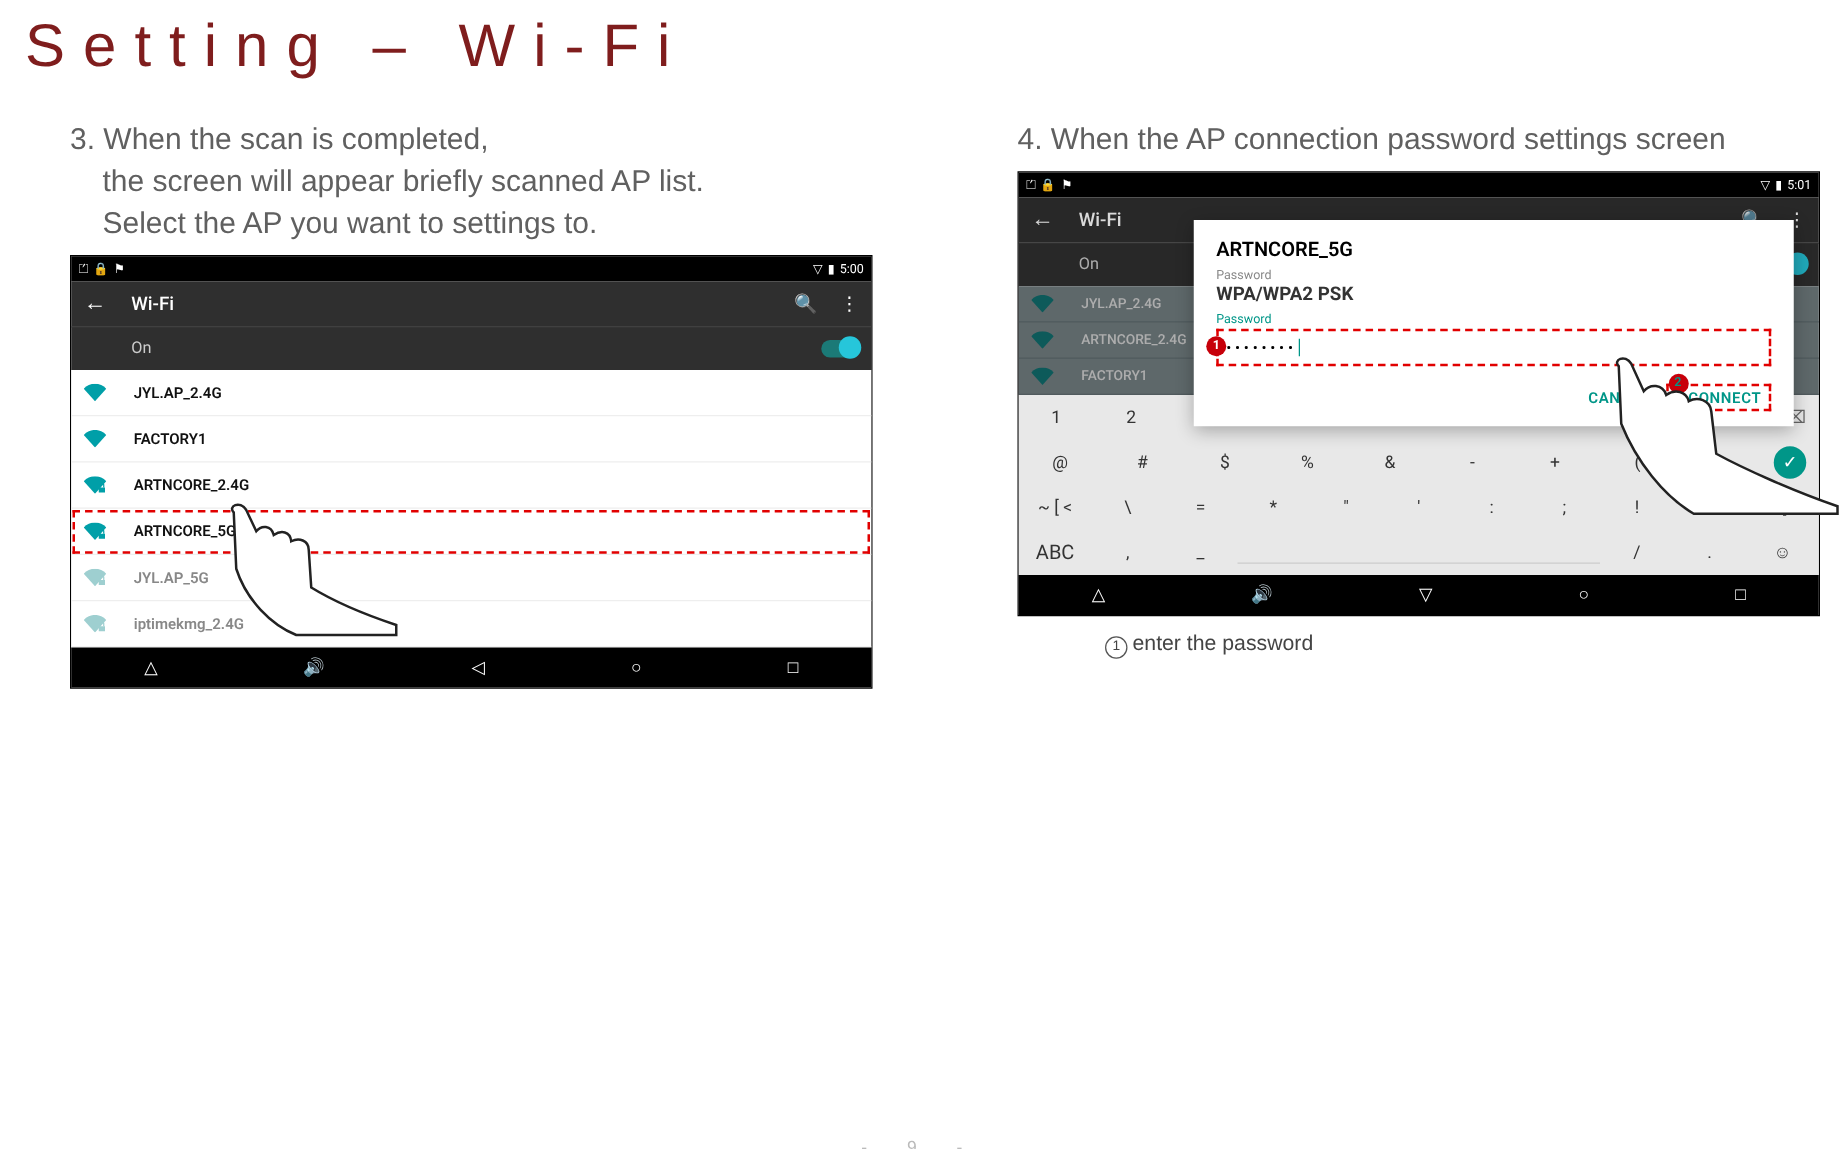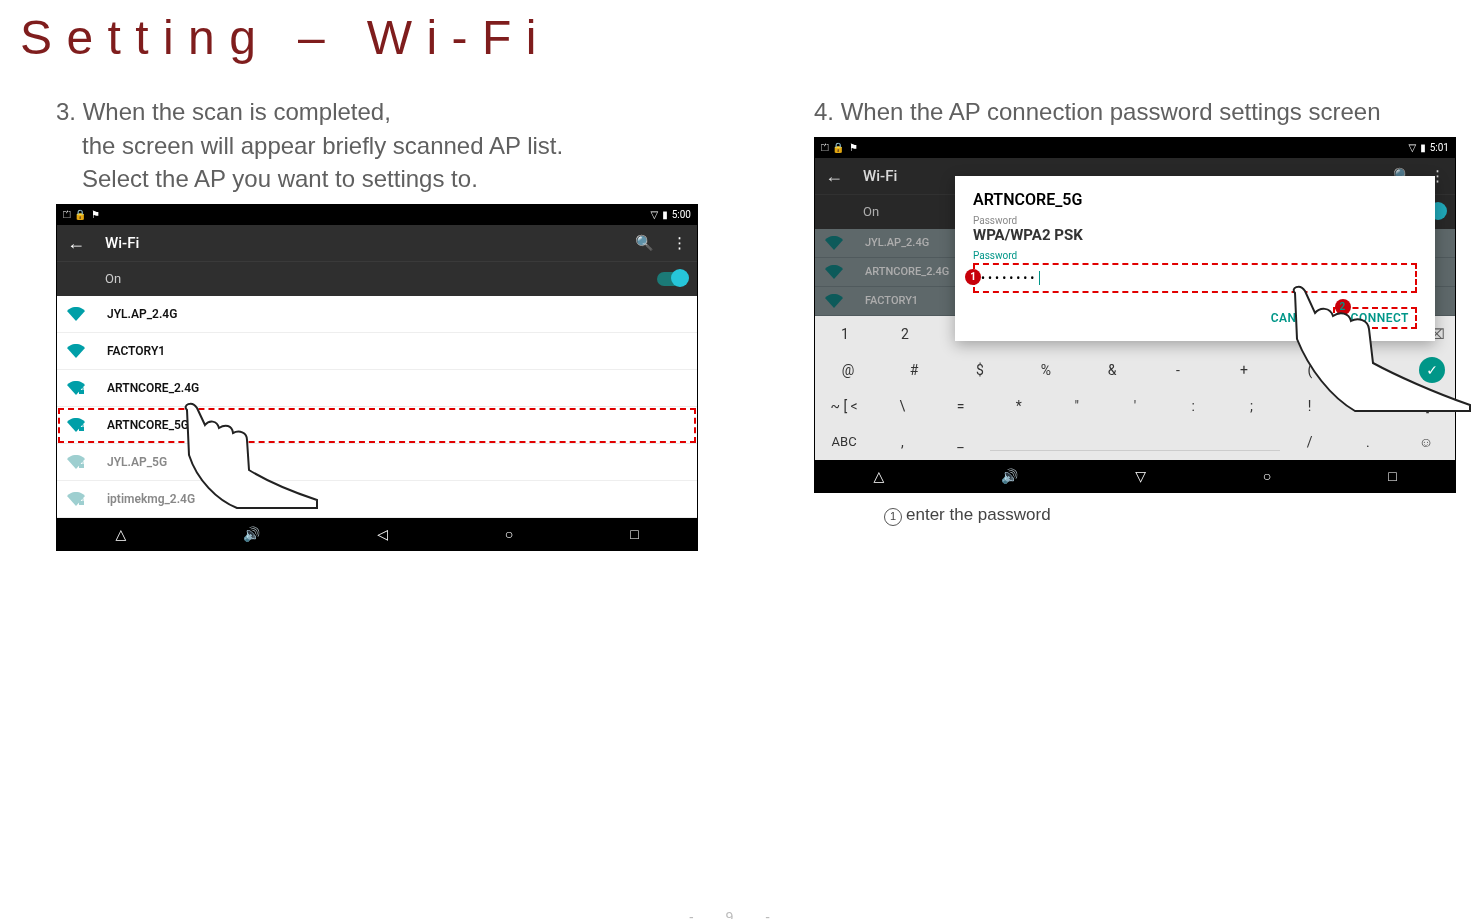--- a/index.html
+++ b/index.html
@@ -47,21 +47,21 @@
   .dialog .dacts{text-align:right;font-size:12px;letter-spacing:0.5px;}
   .dialog .dacts span{color:#009688;font-weight:600;margin-left:10px;}
   .dialog .dacts .connect-wrap{display:inline-block;border:2px dashed #e10000;padding:2px 6px;}
   .cnum{position:absolute;width:16px;height:16px;border-radius:50%;background:#c7000a;color:#fff;font-size:10px;display:flex;align-items:center;justify-content:center;font-weight:700;z-index:5;}
   
   .kb{background:#e8e8e8;font-size:14px;color:#333;}
   .kbrow{display:flex;height:36px;align-items:center;}
   .kbrow span{flex:1;text-align:center;}
   .kbrow .pill{background:#009688;color:#fff;width:26px;height:26px;border-radius:50%;display:inline-flex;align-items:center;justify-content:center;flex:0 0 26px;margin:0 10px;}
   .kb .bksp{flex:0 0 40px;color:#666;}
-  .kb .abc{font-size:13px;}
+  .kb .abc{font-size:16px;}
   .kb .spacebar{flex:5;border-top:1px solid #ccc;height:0;margin-top:18px;}
   .hand{position:absolute;width:150px;height:110px;z-index:6;pointer-events:none;}
   .hand svg{width:100%;height:100%;}
   .notes{margin:12px 0 0 70px;font-size:17px;color:#444;}
   .notes div{margin-bottom:4px;}
   .circ{display:inline-block;border:1px solid #555;border-radius:50%;width:16px;height:16px;font-size:11px;text-align:center;line-height:15px;margin-right:4px;}
   .footer{position:absolute;bottom:4px;left:0;right:0;text-align:center;color:#bbb;font-size:14px;letter-spacing:1em;}
 </style>
 </head>
 <body>

